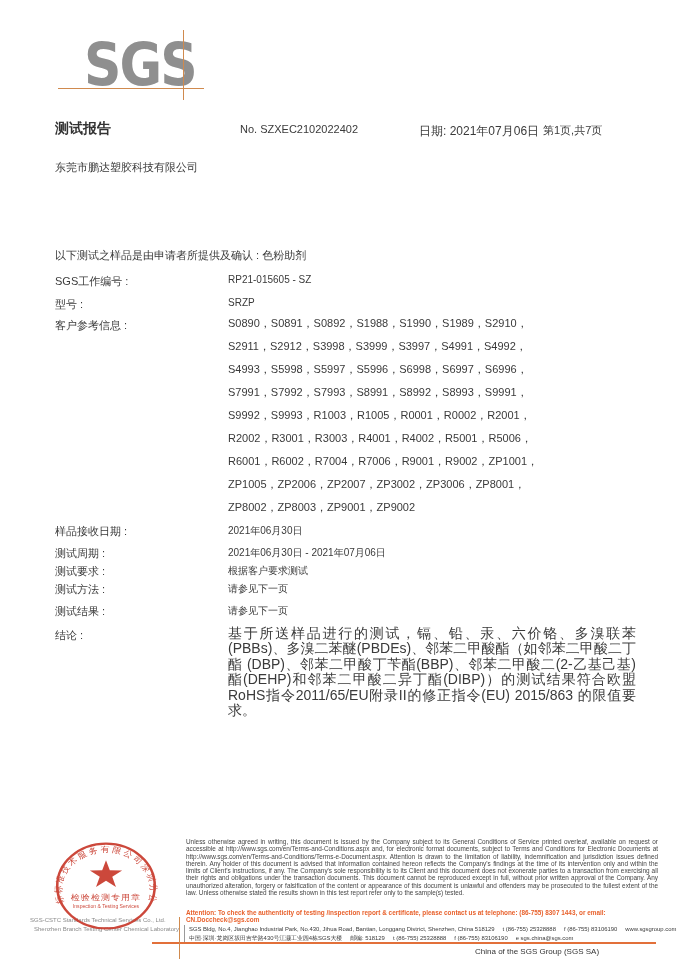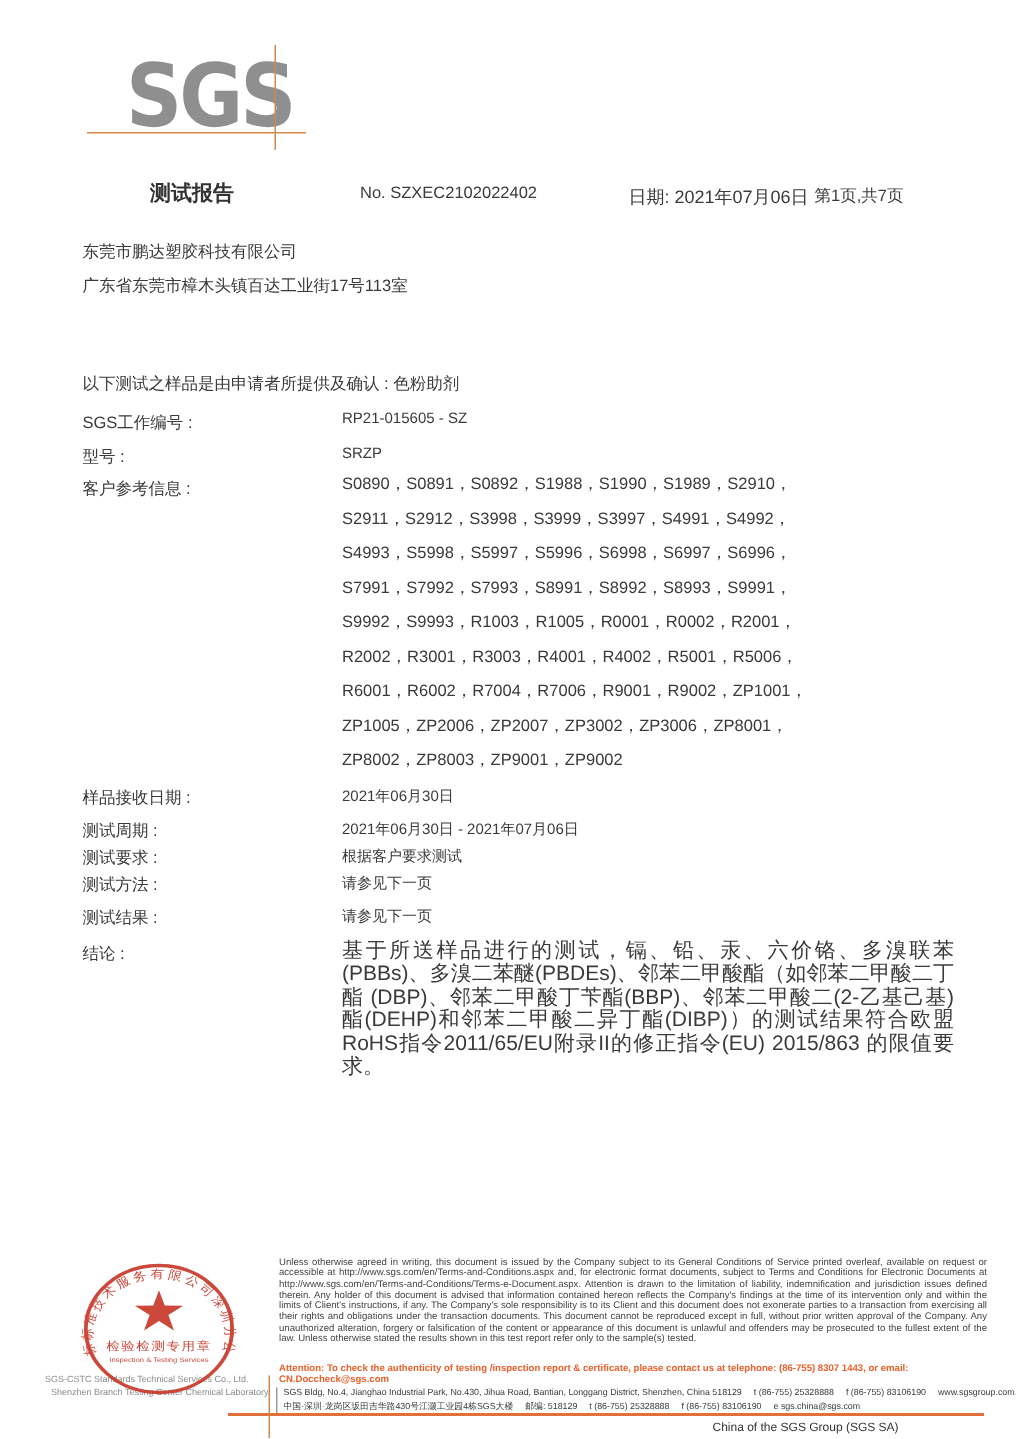--- a/index.html
+++ b/index.html
@@ -6,21 +6,21 @@
   #page{
     position:relative;width:677px;height:959px;background:#ffffff;overflow:hidden;
     font-family:"Liberation Sans","DejaVu Sans",sans-serif;color:#3a3a3a;padding-left:12px;
   }
   .abs{position:absolute;}
   
   .logo{left:84px;top:36px;font-family:"DejaVu Sans",sans-serif;font-weight:bold;
         font-size:52px;color:#8f8f8f;letter-spacing:-2px;transform:scaleY(1.12);transform-origin:top left;line-height:1;}
   .crop-h-top{left:58px;top:88px;width:146px;height:1px;background:#d08a4e;}
   .crop-v-top{left:183px;top:30px;width:1px;height:70px;background:#d08a4e;}
-  .title{left:55px;top:120px;font-size:14px;font-weight:bold;color:#333;margin-left:45px;}
+  .title{left:55px;top:120px;font-size:14px;font-weight:bold;color:#333;}
   .report-no{left:240px;top:123px;font-size:11px;}
   .report-date{left:419px;top:123px;font-size:12px;}
   .page-ind{left:543px;top:123px;font-size:11px;}
   
   .company{left:55px;top:160px;font-size:11px;}
   .address{left:55px;top:183px;font-size:11px;}
   .statement{left:55px;top:248px;font-size:11px;}
   
   .lbl{left:55px;font-size:11px;}
   .val{left:228px;font-size:10px;}
@@ -53,21 +53,20 @@
   <div class="abs logo">SGS</div>
   <div class="abs crop-h-top"></div>
   <div class="abs crop-v-top"></div>
 
   <div class="abs title">测试报告</div>
   <div class="abs report-no">No. SZXEC2102022402</div>
   <div class="abs report-date">日期: 2021年07月06日</div>
   <div class="abs page-ind">第1页,共7页</div>
 
   <div class="abs company">东莞市鹏达塑胶科技有限公司</div>
-  <div class="abs address">广东省东莞市樟木头镇百达工业街17号113室</div>
   <div class="abs statement">以下测试之样品是由申请者所提供及确认 : 色粉助剂</div>
 
   <div class="abs lbl r1">SGS工作编号 :</div>
   <div class="abs val r1">RP21-015605 - SZ</div>
 
   <div class="abs lbl r2">型号 :</div>
   <div class="abs val r2">SRZP</div>
 
   <div class="abs lbl r3">客户参考信息 :</div>
   <div class="abs reflines">

